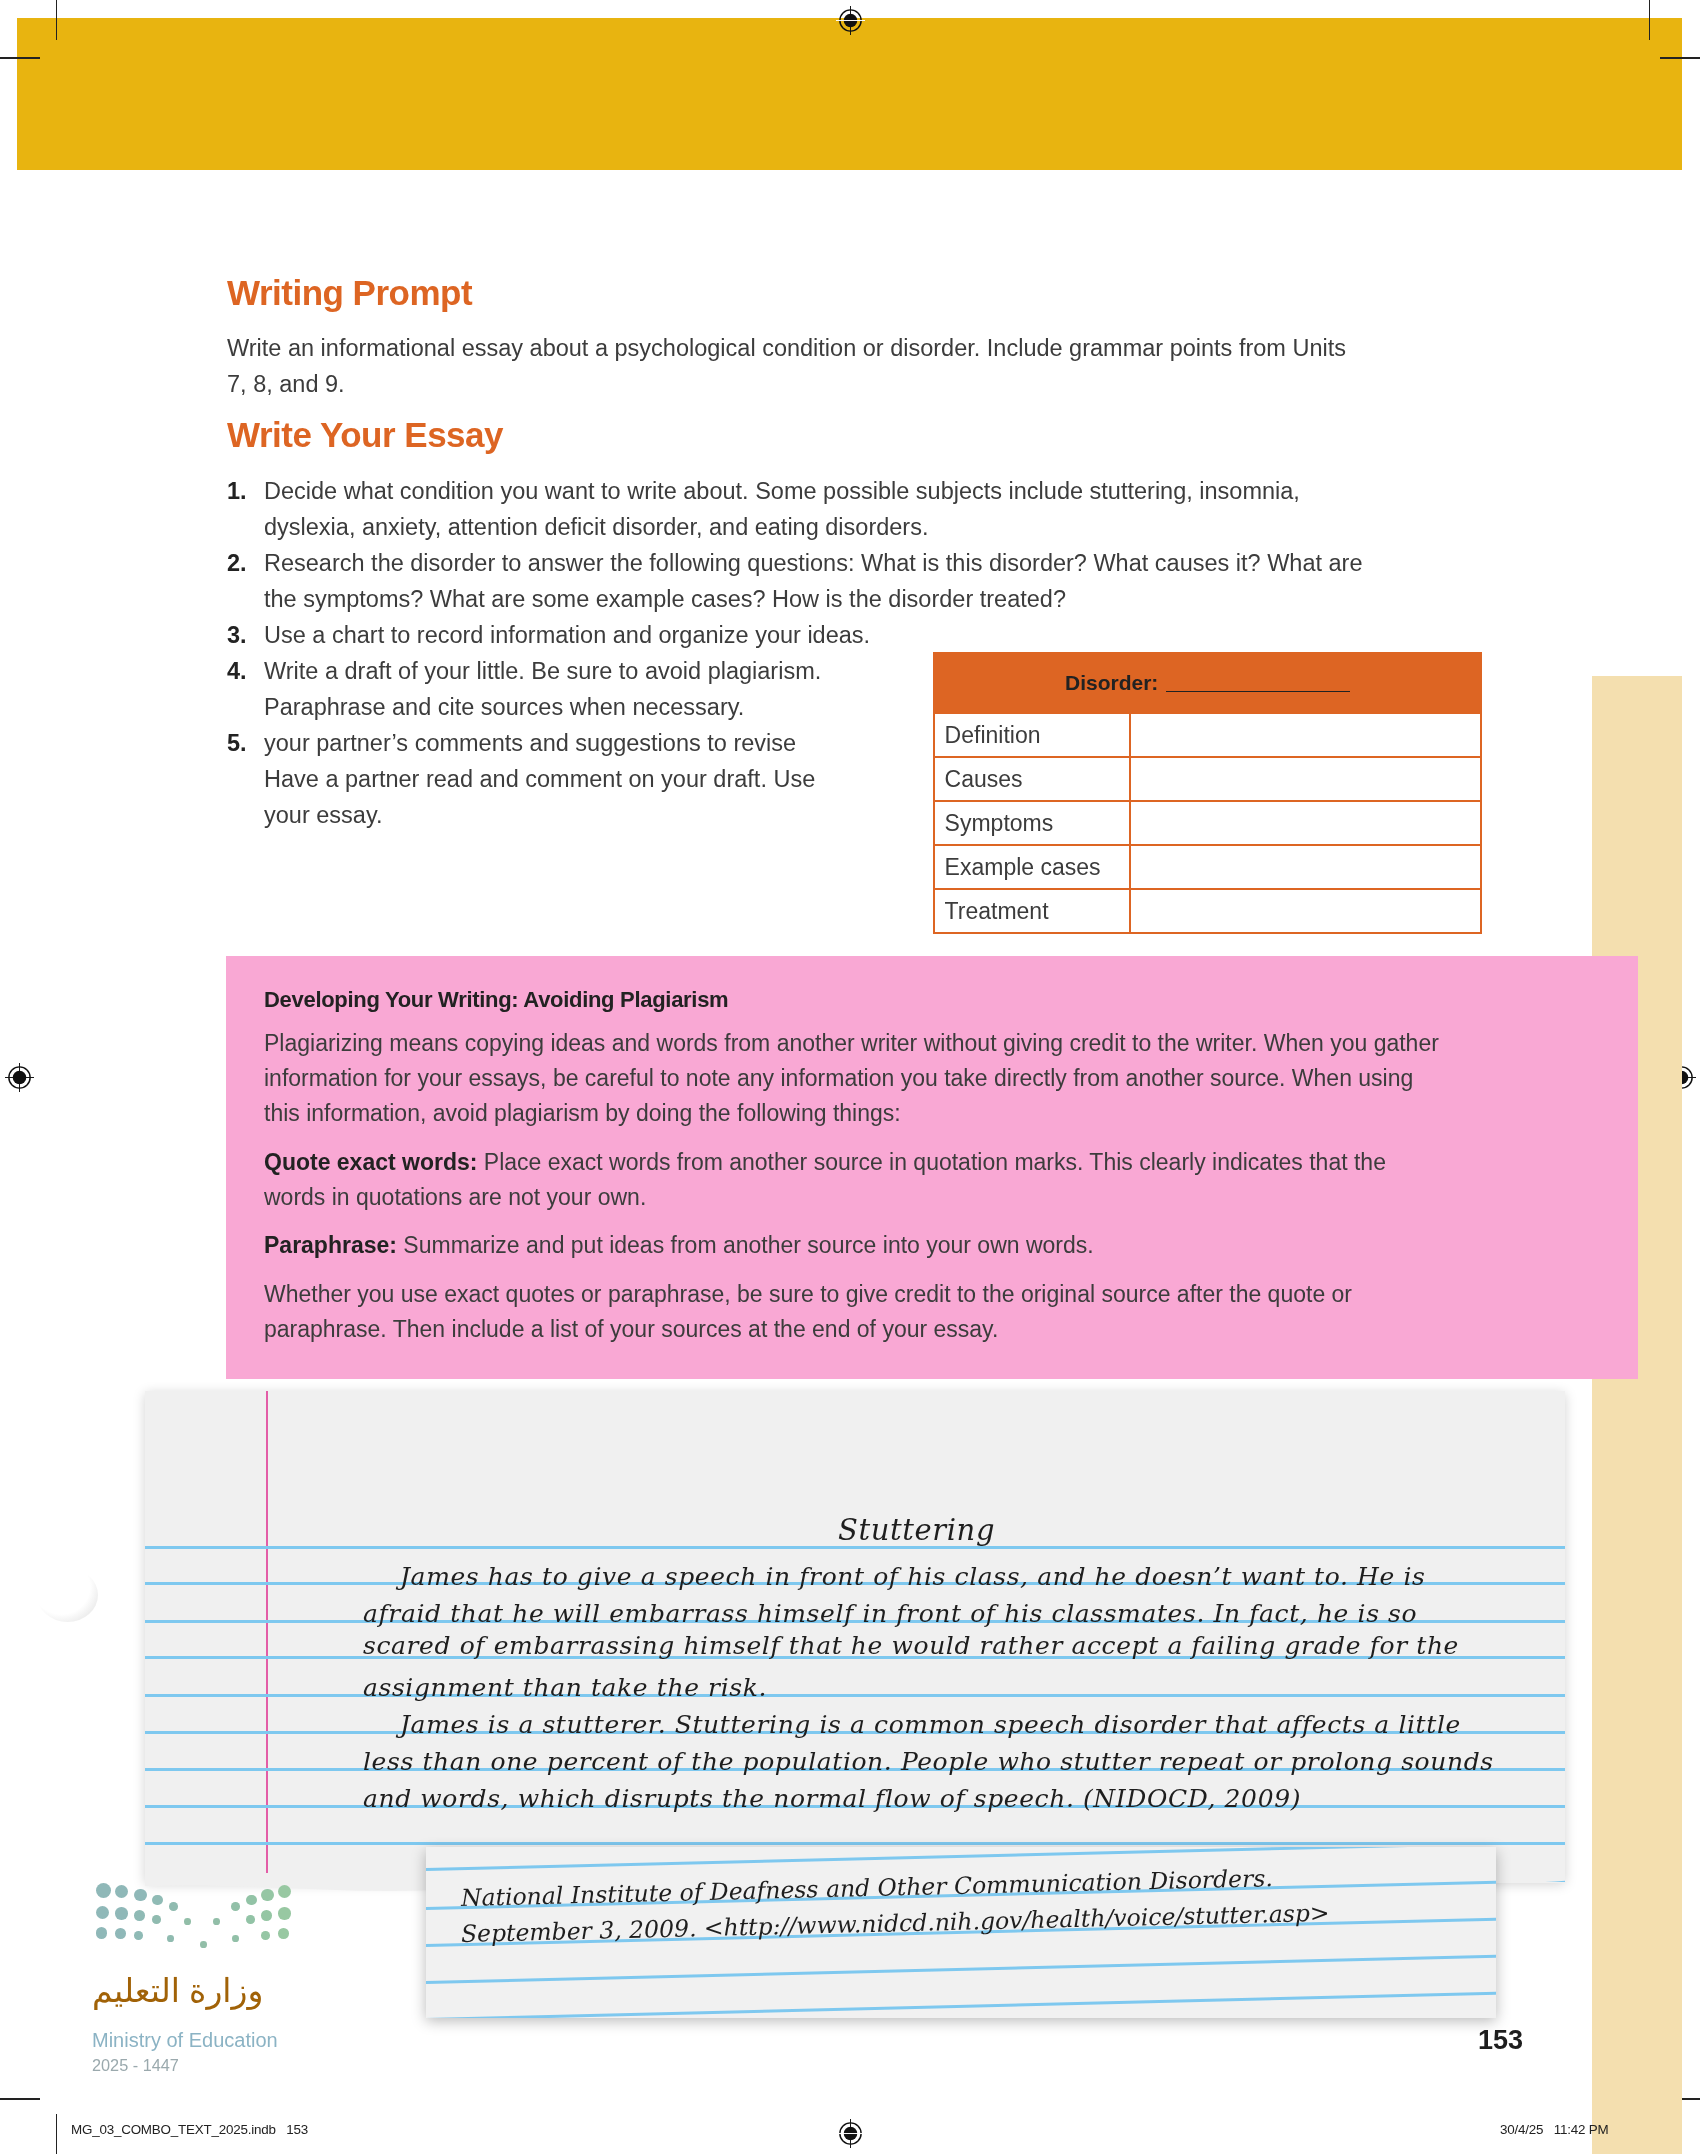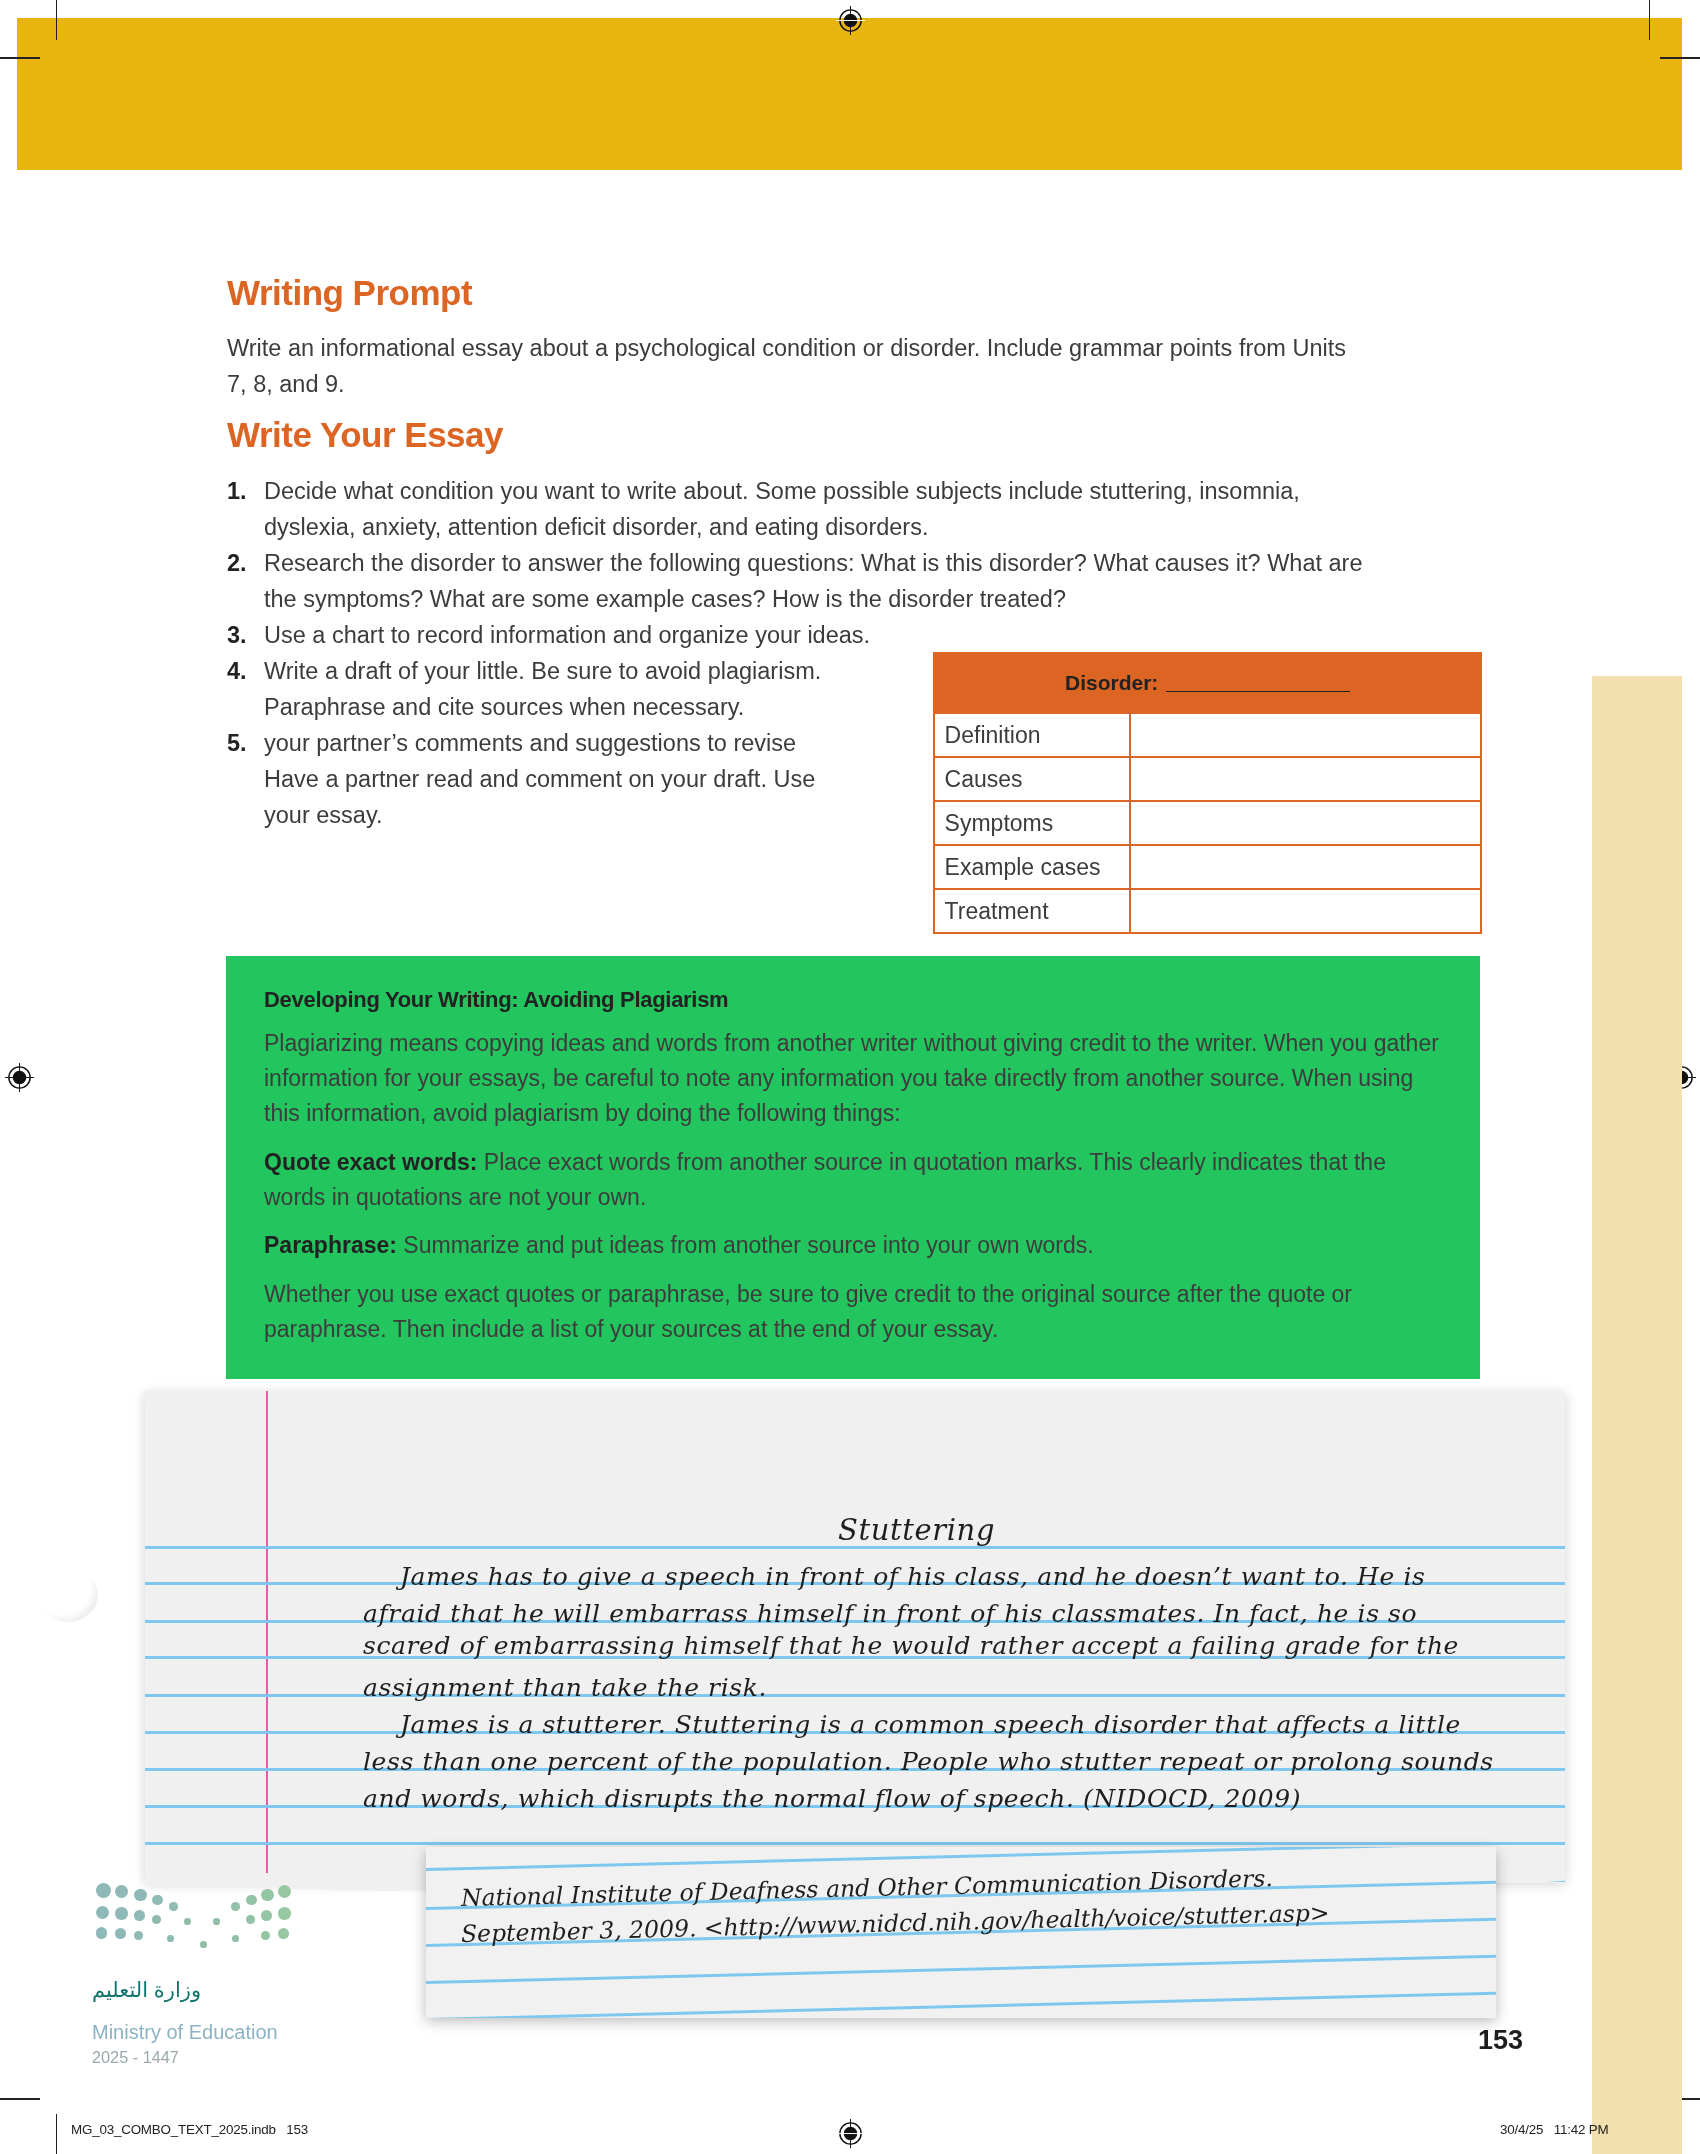--- a/index.html
+++ b/index.html
@@ -30,21 +30,21 @@
     
     .disorder-table { position: absolute; left: 933px; top: 652px; width: 549px; border: 2.9px solid #dd6523; }
     .dt-header { height: 58px; background: #dd6523; display: flex; align-items: center; justify-content: center; font-weight: bold; font-size: 21px; color: #222; }
     .dt-header .blank { display: inline-block; width: 184px; border-bottom: 1.9px solid #222; height: 17.3px; margin-left: 7.7px; }
     .dt-row { display: flex; height: 44px; border-top: 2.9px solid #dd6523; background: #fff; }
     .dt-row:first-of-type { border-top: none; }
     .dt-label { width: 196px; border-right: 2.9px solid #dd6523; padding-left: 9.6px; font-size: 23px; line-height: 42px; color: #3c3c3c; }
     .dt-cell { flex: 1; }
 
     
-    .tip-box { position: absolute; left: 226px; top: 956px; width: 1254px; height: 423px; background: #22c55e; padding: 31px 29px 0 38px; }
+    .tip-box { position: absolute; left: 226px; top: 956px; width: 1412px; height: 423px; background: #f9a8d4; padding: 31px 29px 0 38px; }
     .tip-title { font-weight: bold; font-size: 22px; color: #222; margin-bottom: 13.4px; letter-spacing: -0.3px; }
     .tip-p { font-size: 23px; line-height: 35px; color: #3c3c3c; margin-bottom: 13.4px; }
     .tip-p b { color: #222; }
 
     
     .paper { position: absolute; left: 145px; top: 1391px; width: 1420px; height: 492px; background: #f0f0f0; box-shadow: 0 1.9px 11.5px rgba(0,0,0,0.18); }
     .paper-line { position: absolute; left: 0; width: 100%; height: 2.9px; background: #7ec8ef; }
     .margin-line { position: absolute; left: 121px; top: 0; width: 1.9px; height: 100%; background: #e35da7; }
     .hole { position: absolute; left: 37px; top: 1568px; width: 61px; height: 54px; border-radius: 50%; background: radial-gradient(ellipse at 40% 35%, #ffffff 55%, #d8d8d8 100%); }
     .torn-edge { position: absolute; left: 145px; top: 1873px; width: 1420px; height: 21px; }
@@ -54,21 +54,21 @@
 
     
     .card { position: absolute; left: 426px; top: 1847px; width: 1070px; height: 171px; background: #f1f1f1; box-shadow: 0 3.8px 13.4px rgba(0,0,0,0.28); overflow: hidden; }
     .card-line { position: absolute; left: 0; width: 110%; height: 2.9px; background: #7ec8ef; transform-origin: left center; transform: rotate(-1.4deg); }
     .card-text { position: absolute; font-family: "DejaVu Serif", serif; font-style: italic; color: #1e1e1e; font-size: 23.5px; white-space: nowrap; transform-origin: left center; transform: rotate(-1.4deg); }
 
     
     .logo { position: absolute; left: 92px; top: 1883px; width: 221px; }
     .logo-dots { position: relative; width: 202px; height: 72px; }
     .dot { position: absolute; border-radius: 50%; }
-    .logo-ar { font-size: 21px; color: #0f766e; margin-top: 23px; letter-spacing: 1px; }
+    .logo-ar { font-size: 33px; color: #a16207; margin-top: 16px; letter-spacing: 1px; }
     .logo-en { font-size: 20px; color: #8bb3c4; margin-top: 19px; }
     .logo-yr { font-size: 16.3px; color: #9aa9ad; margin-top: 3.8px; }
 
     .page-num { position: absolute; left: 1478px; top: 2025px; font-size: 27px; font-weight: bold; color: #1e1e1e; }
     .slug { position: absolute; top: 2122px; font-size: 13.4px; color: #222; letter-spacing: -0.2px; }
   </style>
 </head>
 <body>
 
 <div class="top-banner"></div>

